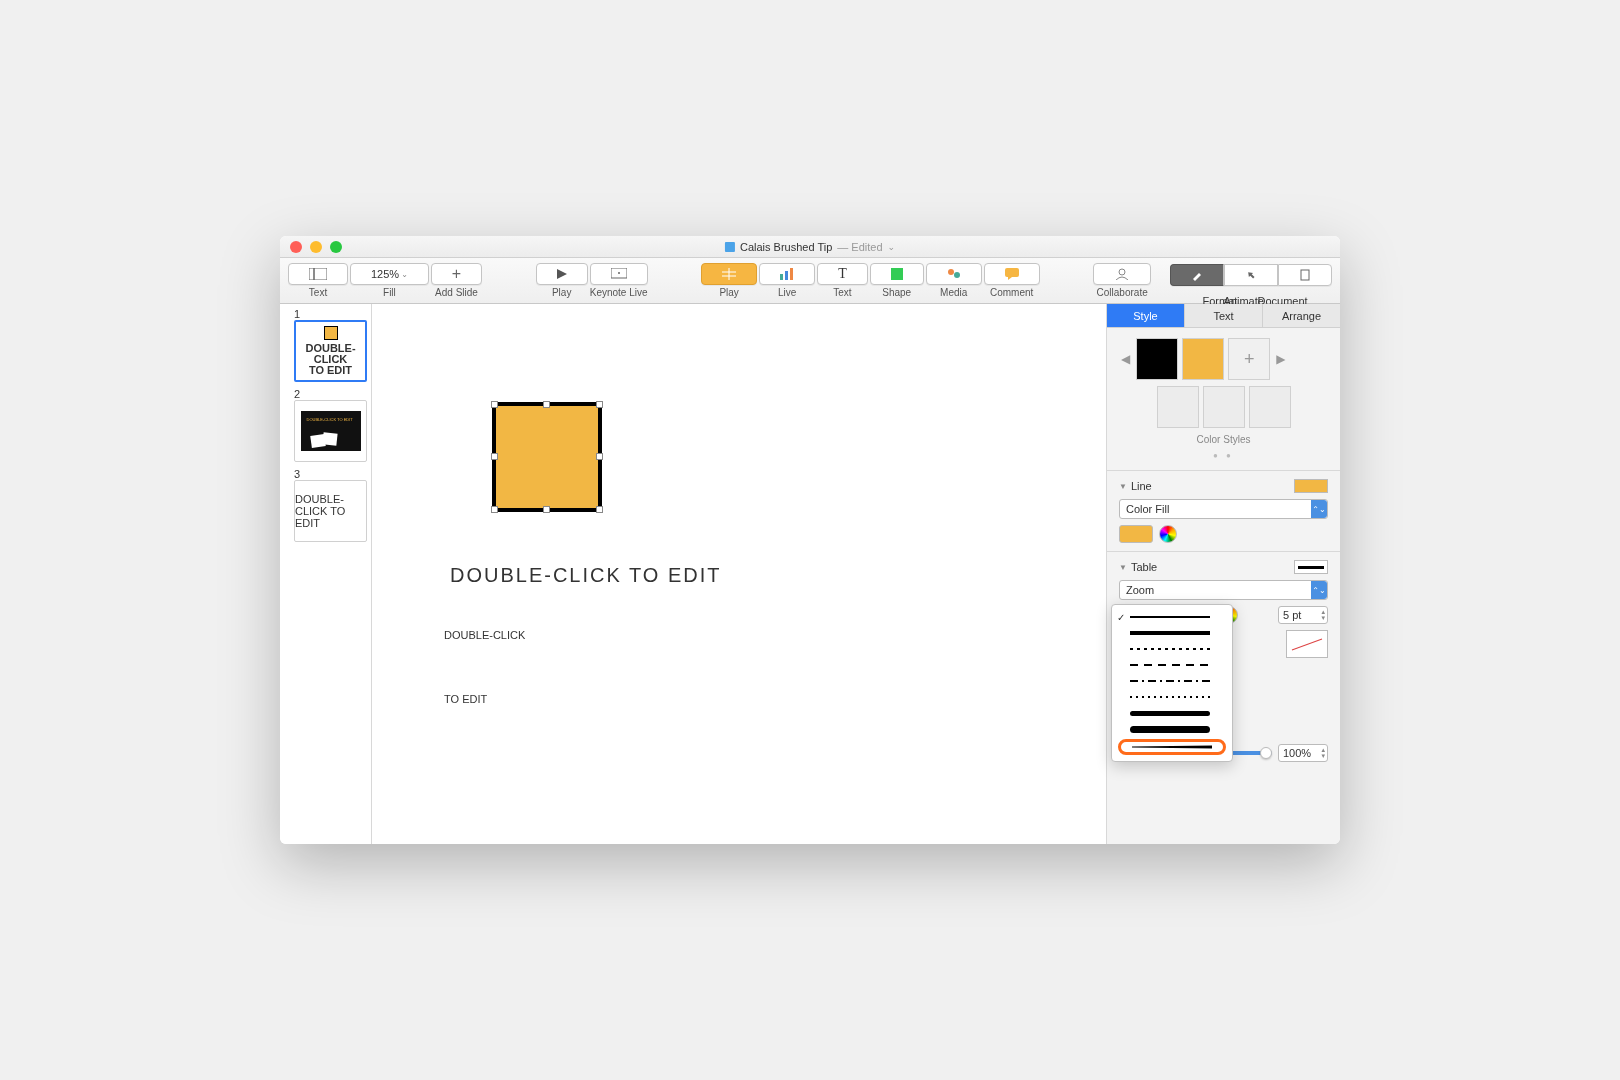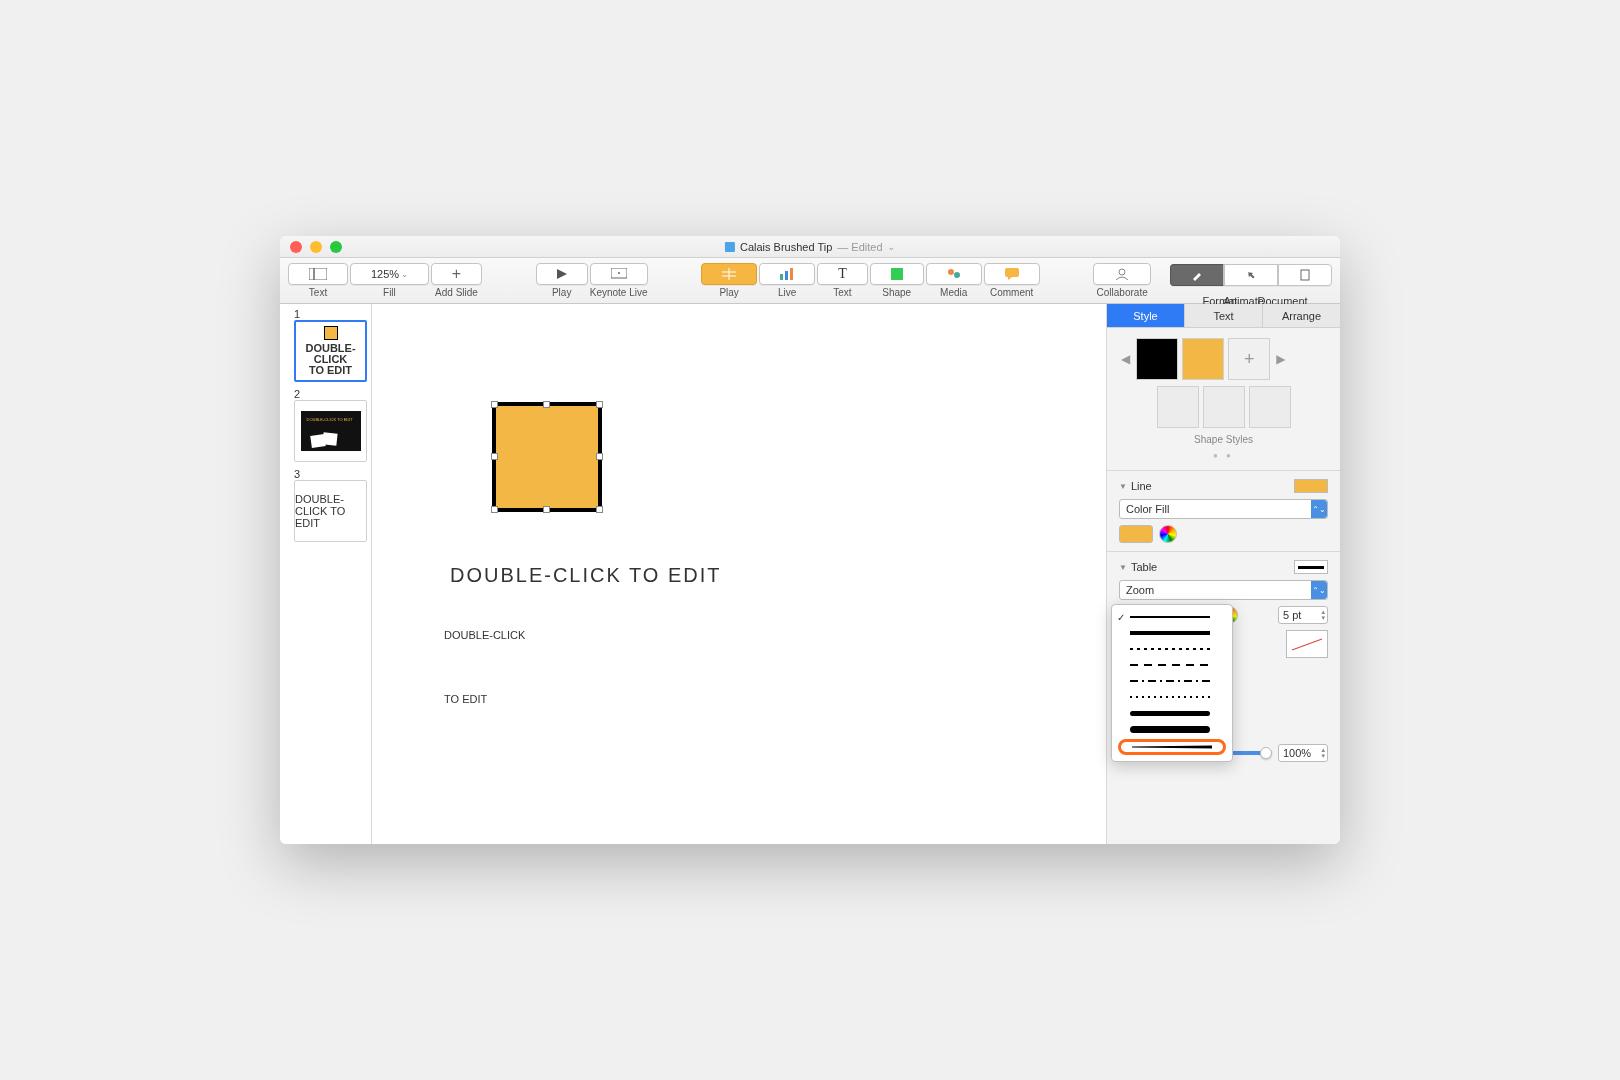--- a/index.html
+++ b/index.html
@@ -310,21 +310,21 @@
           <div class="style-sw black"></div>
           <div class="style-sw yellow"></div>
           <div class="style-sw plus">+</div>
           <span class="arrow">▶</span>
         </div>
         <div class="styles-row" style="justify-content:center">
           <div class="style-sw empty"></div>
           <div class="style-sw empty"></div>
           <div class="style-sw empty"></div>
         </div>
-        <div class="caption">Shape Styles</div>
+        <div class="caption">Color Styles</div>
         <div class="dots">● ●</div>
       </div>
 
       <div class="section">
         <div class="sec-head">
           <div class="sec-title">
               <span class="tri">▼</span>
               <span>Line</span>
             </div>
           <div class="swatch-sm"></div>

